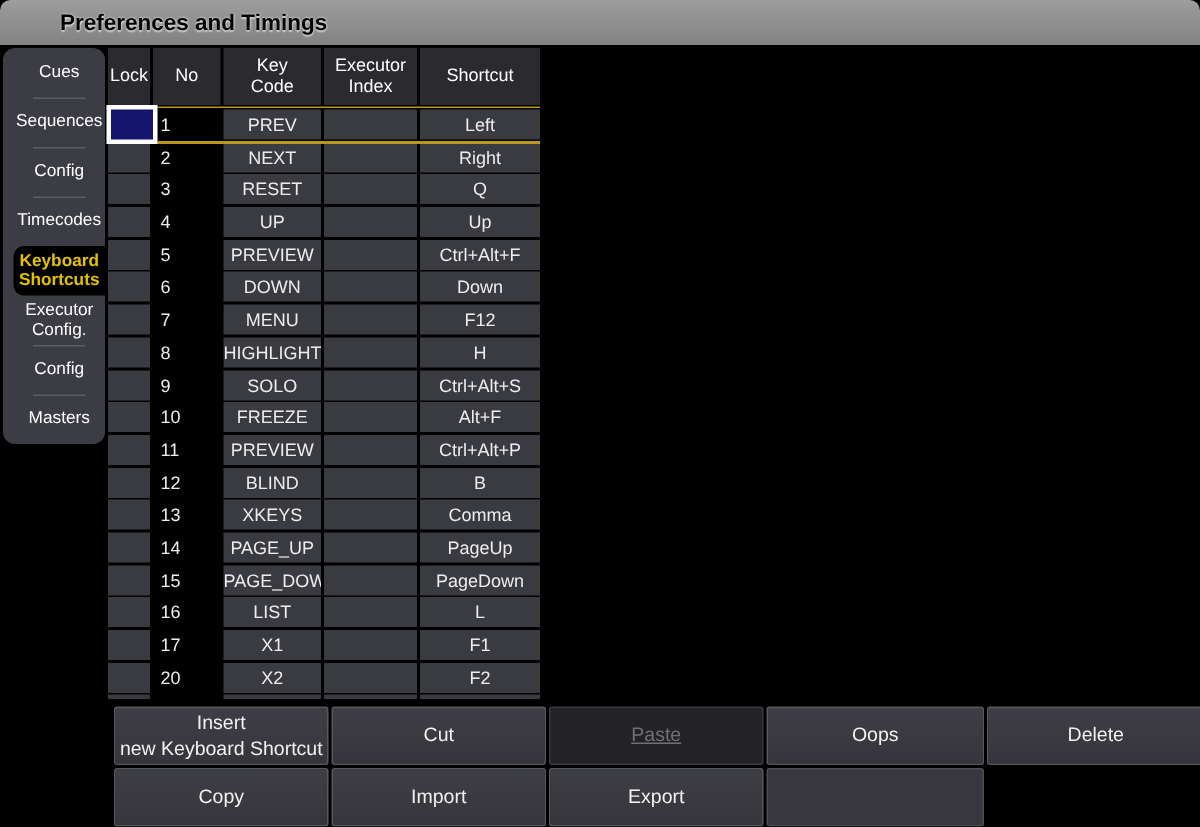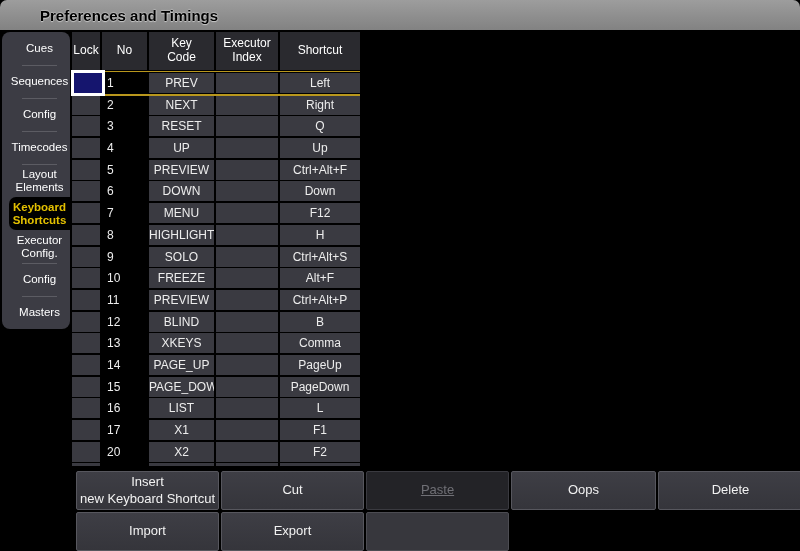--- a/index.html
+++ b/index.html
@@ -93,22 +93,20 @@
 
 <div class="titlebar">
   <span>Preferences and Timings</span>
 </div>
 
 <div class="sidebar">
     <div class="tab">Cues</div>
     <div class="tab sep">Sequences</div>
     <div class="tab sep">Config</div>
     <div class="tab sep">Timecodes</div>
-    <div class="tab sep">Layout
-Elements</div>
     <div class="tab active">Keyboard
 Shortcuts</div>
     <div class="tab">Executor
 Config.</div>
     <div class="tab sep">Config</div>
     <div class="tab sep">Masters</div>
   </div>
 
 <div class="table">
   <div class="thead">
@@ -257,16 +255,17 @@
   </div>
 </div>
 
 <div class="buttons">
     <button class="btn">Insert
 new Keyboard Shortcut</button>
     <button class="btn">Cut</button>
     <button class="btn disabled">Paste</button>
     <button class="btn">Oops</button>
     <button class="btn">Delete</button>
+    <button class="btn">Copy</button>
     <button class="btn">Import</button>
     <button class="btn">Export</button>
     <button class="btn empty"></button>
   </div>
 
 </body></html>

